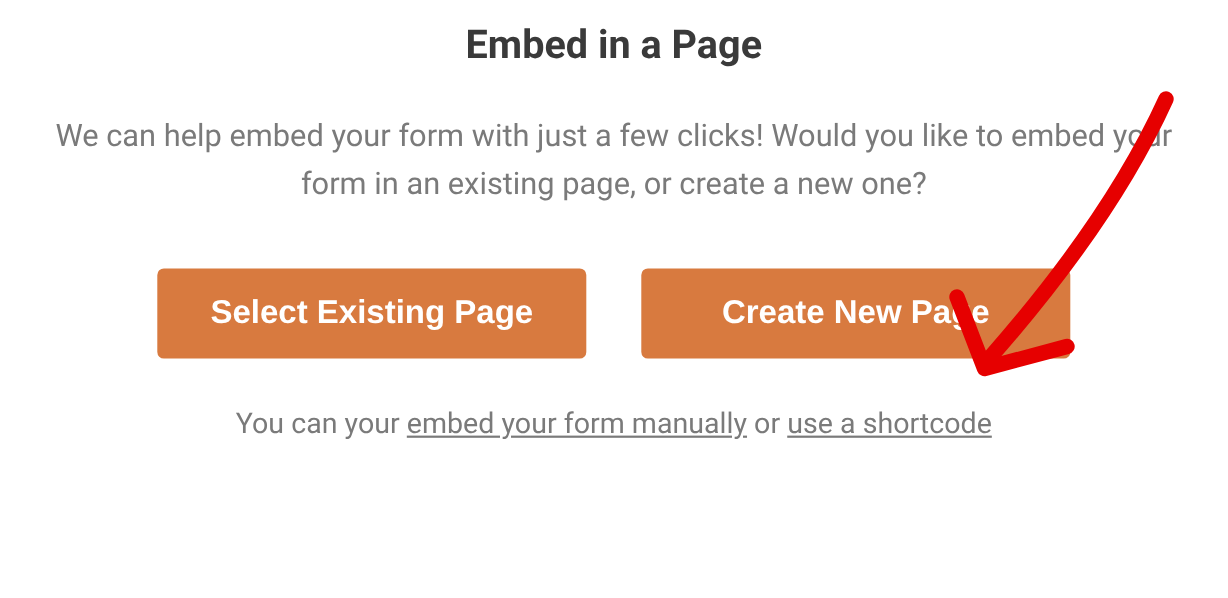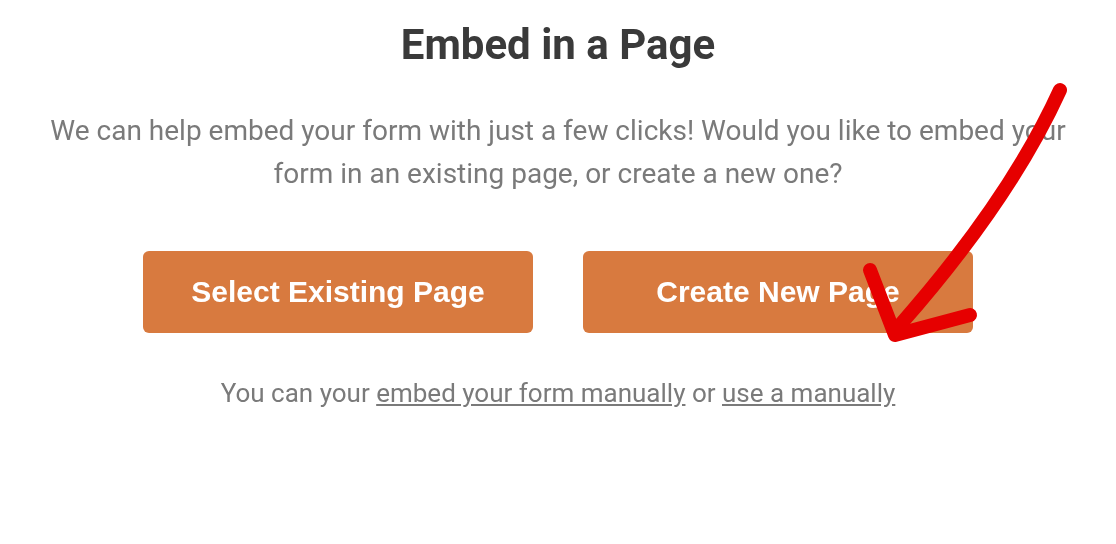--- a/index.html
+++ b/index.html
@@ -12,21 +12,21 @@
       background: #ffffff;
       width: 1116px;
       height: 544px;
       display: flex;
       flex-direction: column;
       align-items: center;
       padding-top: 20px;
       position: relative;
     }
     .heading {
-      font-size: 42px;
+      font-size: 36px;
       font-weight: 700;
       color: #3a3a3a;
       text-align: center;
       margin-bottom: 40px;
     }
     .description {
       font-size: 28px;
       color: #7a7a7a;
       text-align: center;
       line-height: 1.55;
@@ -77,19 +77,19 @@
 <h1 class="heading">Embed in a Page</h1>
 
 <p class="description">We can help embed your form with just a few clicks! Would you like to embed your form in an existing page, or create a new one?</p>
 
 <div class="button-row">
   <button class="btn">Select Existing Page</button>
   <button class="btn">Create New Page</button>
 </div>
 
 <p class="footer-text">
-  <span>You can your </span><span class="link">embed your form manually</span><span> or </span><span class="link">use a manually</span>
+  <span>You can your </span><span class="link">embed your form manually</span><span> or </span><span class="link">use a shortcode</span>
 </p>
 
 <svg class="annotation-arrow" viewBox="0 0 250 280">
   <path d="M 210 10 Q 160 120 50 245" stroke="#e60000" stroke-width="14" fill="none" stroke-linecap="round"></path>
   <path d="M 20 190 L 45 255 L 120 235" stroke="#e60000" stroke-width="14" fill="none" stroke-linecap="round" stroke-linejoin="round"></path>
 </svg>
 
 </body></html>

